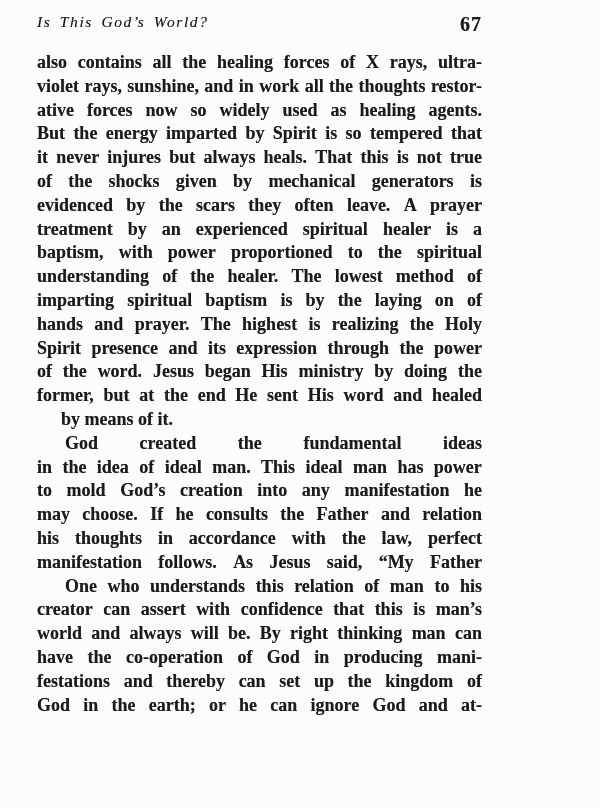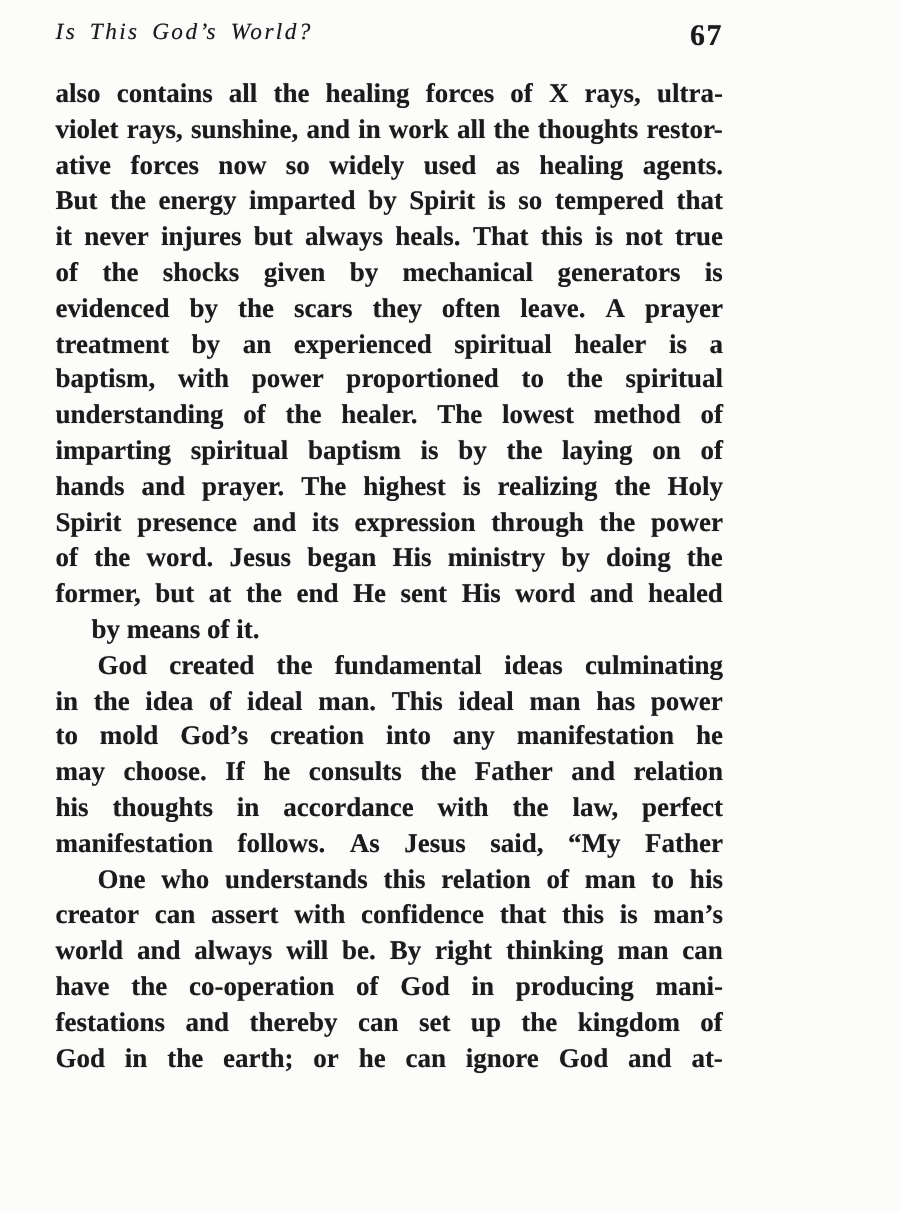--- a/index.html
+++ b/index.html
@@ -225,21 +225,20 @@
         </div>
         <div class="line plain">by means of it.</div>
       </div>
       <div class="para">
         <div class="line justify indent">
           <span class="word">God</span>
           <span class="word">created</span>
           <span class="word">the</span>
           <span class="word">fundamental</span>
           <span class="word">ideas</span>
-          <span class="word">culminating</span>
         </div>
         <div class="line justify">
           <span class="word">in</span>
           <span class="word">the</span>
           <span class="word">idea</span>
           <span class="word">of</span>
           <span class="word">ideal</span>
           <span class="word">man.</span>
           <span class="word">This</span>
           <span class="word">ideal</span>

